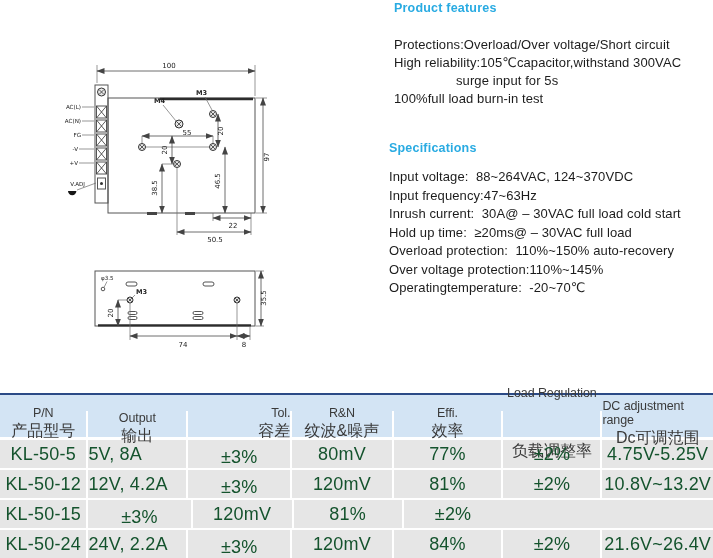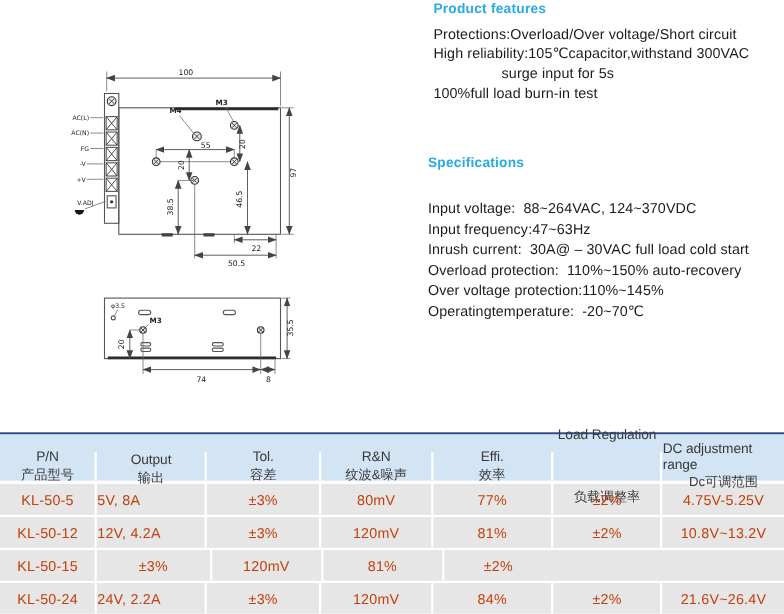--- a/index.html
+++ b/index.html
@@ -7,29 +7,29 @@
     width:713px;height:558px;position:relative;overflow:hidden;
     background:#ffffff;
     font-family:"Liberation Sans","DejaVu Sans",sans-serif;
     color:var(--text-main,#1d1d1d);
   }
   
   .features{position:absolute;left:394px;top:1px;width:318px;}
   .specs{position:absolute;left:389px;top:141px;width:322px;}
   .sec-heading{
     color:var(--accent-cyan,#29abe2);
-    font-size:12.5px;font-weight:bold;letter-spacing:.2px;margin-bottom:7px;
+    font-size:12.5px;font-weight:bold;letter-spacing:.2px;margin-bottom:21px;
   }
   .feat-line,.spec-line{
     font-size:13px;line-height:18px;color:#1c1c1c;
     white-space:pre-wrap;letter-spacing:.1px;
   }
   .spec-line{line-height:18.5px;}
   .feat-indent{padding-left:62px;}
-  .specs .sec-heading{margin-bottom:26px;}
+  .specs .sec-heading{margin-bottom:13px;}
   
   .drawing{position:absolute;}
   #topview{left:55px;top:55px;}
   #sideview{left:88px;top:268px;}
   svg text{font-family:"DejaVu Sans","Liberation Sans",sans-serif;fill:#222;}
   .dim{stroke:var(--drawing-stroke,#4a4a4a);stroke-width:.8;fill:none;}
   .ext{stroke:#6a6a6a;stroke-width:.7;fill:none;}
   .body-line{stroke:#555;stroke-width:1;fill:none;}
   .thick{stroke:#2c2c2c;stroke-width:2.4;fill:none;}
   .screw{stroke:#333;stroke-width:1;fill:#e8e8e8;}
@@ -39,28 +39,28 @@
   .callout{font-size:6.6px;font-weight:bold;}
   
   .navy-rule{position:absolute;left:0;top:393px;width:713px;height:2px;
     background:var(--navy-line,#2b4a86);}
   .spec-table{position:absolute;left:0;top:395px;width:713px;}
   .thead{display:flex;height:42px;background:var(--table-header-bg,#d3e4f4);}
   .th{display:flex;flex-direction:column;justify-content:center;align-items:center;
     border-right:2px solid #fff;box-sizing:border-box;margin-top:16px;}
   .th:last-child{border-right:none;}
   .th-en{font-size:12.5px;color:#3a3a3a;letter-spacing:-.1px;}
-  .th-cn{font-size:12px;color:#3a3a3a;margin-top:1px;}
+  .th-cn{font-size:16px;color:#3a3a3a;margin-top:1px;}
   .tbody{margin-top:3px;}
   .tr{display:flex;height:28px;background:var(--row-bg,#e6e6e6);margin-bottom:2px;}
   .td{display:flex;justify-content:center;align-items:center;
-    font-size:13px;color:#c2410c;border-right:2px solid #fff;box-sizing:border-box;
+    font-size:18px;color:#14532d;border-right:2px solid #fff;box-sizing:border-box;
     letter-spacing:.2px;}
   .td:last-child{border-right:none;}
-  .c0{width:12.4%;} .c1{width:14.0%;justify-content:space-between;} .c2{width:14.6%;} .c3{width:14.2%;}
+  .c0{width:12.4%;} .c1{width:14.0%;justify-content:space-between;} .c2{width:14.6%;align-items:flex-end;} .c3{width:14.2%;}
   .c4{width:15.4%;} .c5{width:13.9%;gap:40px;} .c6{width:15.5%;border-radius:15px;}
 </style>
 </head>
 <body>
 
 <svg id="topview" class="drawing" width="250" height="215" viewBox="0 0 250 215">
   <defs>
     <marker id="arr" markerWidth="9" markerHeight="8" refX="7.5" refY="4" orient="auto-start-reverse" markerUnits="userSpaceOnUse">
       <path d="M0,1 L8,4 L0,7 z" fill="#444"></path>
     </marker>
@@ -259,20 +259,21 @@
   <div class="feat-line">High reliability:105℃capacitor,withstand 300VAC</div>
   <div class="feat-line feat-indent">surge input for 5s</div>
   <div class="feat-line">100%full load burn-in test</div>
 </div>
 
 <div class="specs">
   <div class="sec-heading">Specifications</div>
   <div class="spec-line">Input voltage:  88~264VAC, 124~370VDC</div>
   <div class="spec-line">Input frequency:47~63Hz</div>
   <div class="spec-line">Inrush current:  30A@ – 30VAC full load cold start</div>
+  <div class="spec-line">Hold up time:  ≥20ms@ – 30VAC full load</div>
   <div class="spec-line">Overload protection:  110%~150% auto-recovery</div>
   <div class="spec-line">Over voltage protection:110%~145%</div>
   <div class="spec-line">Operatingtemperature:  -20~70℃</div>
 </div>
 
 <div class="navy-rule"></div>
 
 <div class="spec-table">
   <div class="thead">
     <div class="th c0">

